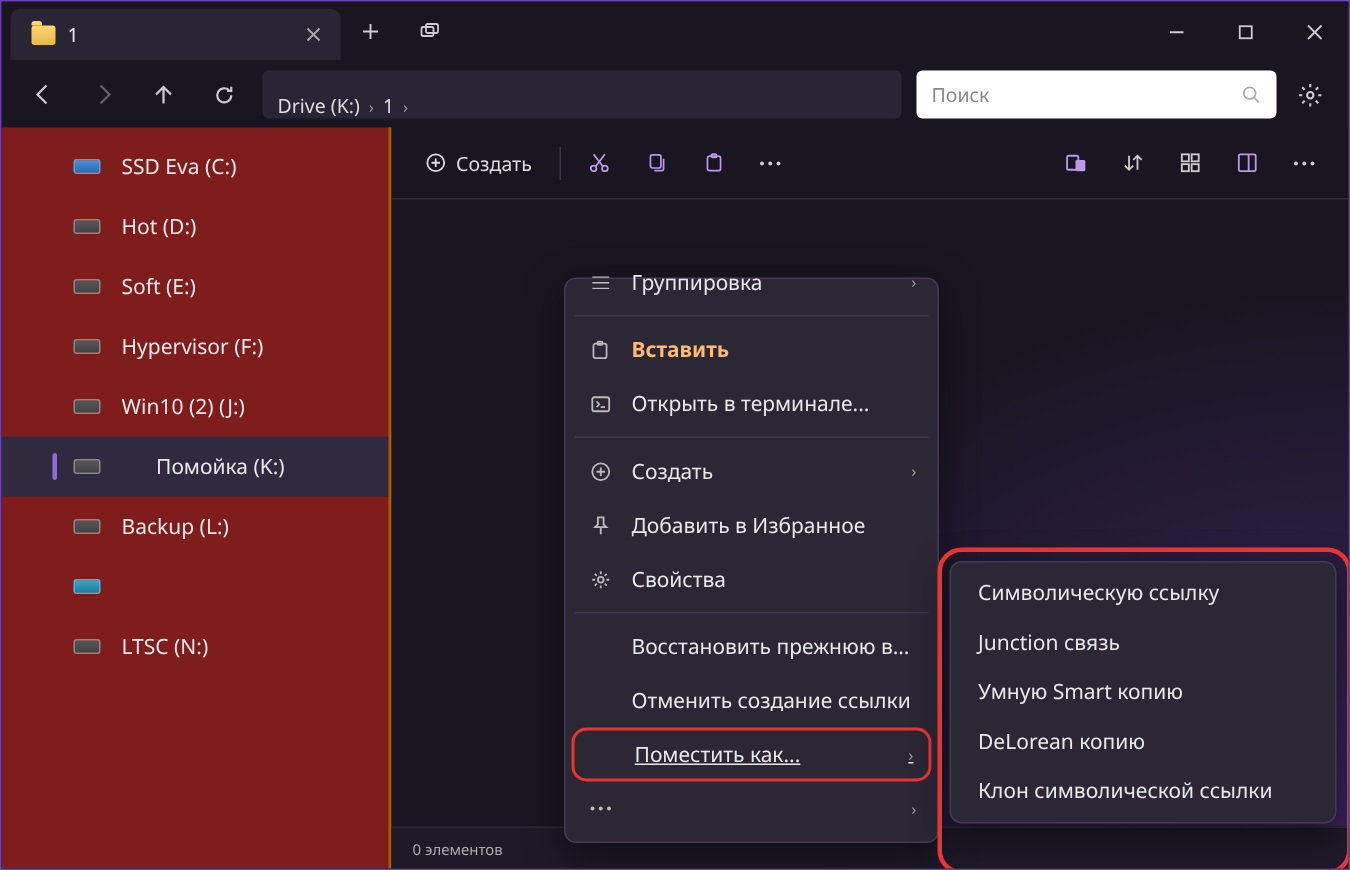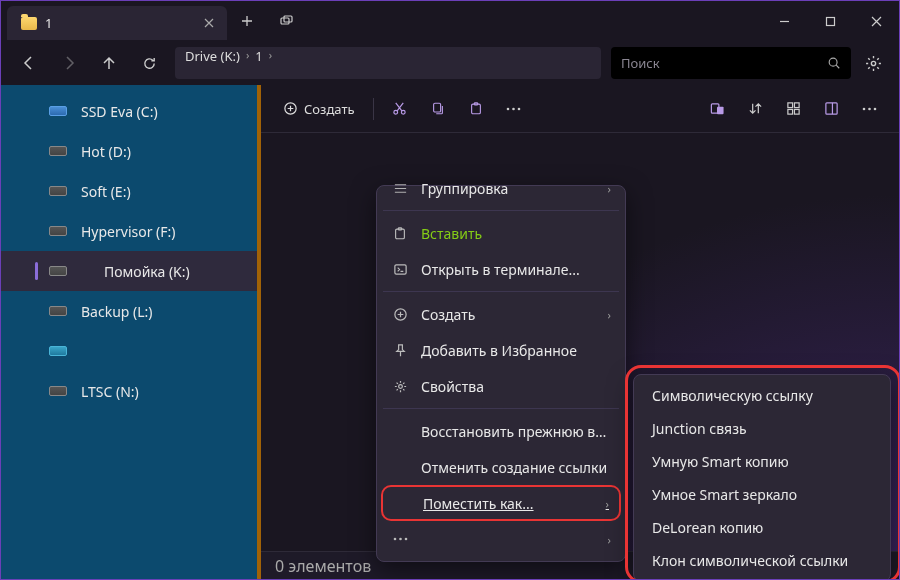--- a/index.html
+++ b/index.html
@@ -15,55 +15,55 @@
   .tab-close { width: 16px; height: 16px; display:flex; align-items:center; justify-content:center; color:#aaa; }
   .new-tab { width: 40px; display:flex; align-items:center; justify-content:center; color:#ccc; }
   .tab-overflow { width: 40px; display:flex; align-items:center; justify-content:center; color:#ccc; }
   .titlebar-spacer { flex:1; }
   .win-controls { display:flex; }
   .win-btn { width:46px; display:flex; align-items:center; justify-content:center; color:#ccc; }
 
   
   .navbar { height: 44px; display:flex; align-items:center; gap: 0; background:#1a1621; padding: 0 8px; }
   .nav-icon-btn { width: 40px; height: 36px; display:flex; align-items:center; justify-content:center; color:#ccc; }
-  .breadcrumb { flex: 1; height: 32px; background:#2a2534; border-radius: 4px; display:flex; align-items:flex-start; padding: 0 10px; margin: 0 6px; font-size: 13px; color:#ddd; gap:4px;}
+  .breadcrumb { flex: 1; height: 32px; background:#2a2534; border-radius: 4px; display:flex; align-items:flex-end; padding: 0 10px; margin: 0 6px; font-size: 13px; color:#ddd; gap:4px;}
   .breadcrumb .chev { color:#999; font-size:11px; padding:0 2px;}
-  .searchbox { width: 240px; height: 32px; background:#000000; border-radius:4px; display:flex; align-items:center; padding:0 10px; margin-left: 4px; justify-content:space-between;}
+  .searchbox { width: 240px; height: 32px; background:#ffffff; border-radius:4px; display:flex; align-items:center; padding:0 10px; margin-left: 4px; justify-content:space-between;}
   .searchbox .placeholder { color:#8a8692; font-size:13px; }
   .searchbox .search-ico { color:#aaa; }
   .settings-btn { width: 36px; height:36px; display:flex; align-items:center; justify-content:center; color:#ccc; margin-left:4px; }
 
   
   .main { display:flex; height: calc(100% - 84px); }
-  .sidebar { width: 260px; background:#0c4a6e; border-right:4px solid #a16207; padding: 6px 0; overflow-y:auto;}
+  .sidebar { width: 260px; background:#7f1d1d; border-right:2px solid #a16207; padding: 6px 0; overflow-y:auto;}
   .side-item { display:flex; align-items:center; gap:14px; height:40px; padding:0 22px 0 48px; font-size:14px; color:#e8e8e8; position:relative;}
   .side-item.selected { background:#2f2a3d;gap:37px; }
   .side-item.selected::before { content:""; position:absolute; left:34px; top:11px; width:3px; height:18px; background:#8b6dd9; border-radius:2px;}
   .drive-ico { width:18px; height:10px; border-radius:2px; border:1px solid #888; background:linear-gradient(#555,#444); position:relative;}
   .drive-ico.ssd { background:linear-gradient(#4a8fd6,#2c6ab0); border-color:#5a9fe6;}
   .drive-ico.media { background:linear-gradient(#3aa5c8,#1f7a9f); border-color:#4ab5d8;}
   .content { flex:1; display:flex; flex-direction:column; background: radial-gradient(ellipse at bottom right, #3a2460 0%, #1a1621 55%); position:relative;}
 
   
   .toolbar { height:48px; display:flex; align-items:center; padding: 0 12px; gap:2px; border-bottom: 1px solid #2e2a38; }
   .toolbar-btn { height:34px; padding:0 10px; display:flex; align-items:center; gap:6px; color:#ddd; font-size:13px; border-radius:4px; }
   .toolbar-icon-btn { width:36px; height:34px; display:flex; align-items:center; justify-content:center; color:#b89ae6; }
   .toolbar-sep { width:1px; height:22px; background:#3a3546; margin:0 6px; }
   .toolbar-spacer { flex:1; }
   .right-icons { display:flex; gap:2px; align-items:center;}
   .right-icons .toolbar-icon-btn { color:#ccc; }
   .right-icons .colored { color:#b89ae6; }
 
   
-  .statusbar { height:28px; border-top:1px solid #2e2a38; display:flex; align-items:center; padding:0 14px; font-size:16px; color:#aaa; background:#1e1a28;}
+  .statusbar { height:28px; border-top:1px solid #2e2a38; display:flex; align-items:center; padding:0 14px; font-size:10px; color:#aaa; background:#1e1a28;}
 
   
   .context-menu { position:absolute; left:375px; top:142px; width:250px; background:#2c2735; border:1px solid #433a54; border-radius:8px; padding:4px; box-shadow:0 8px 24px rgba(0,0,0,0.5); z-index:10;margin-top:42px; }
   .menu-item { height:36px; display:flex; align-items:center; gap:12px; padding:0 10px; font-size:14px; color:#e8e8e8; border-radius:4px; position:relative;}
-  .menu-item.disabled { color:#84cc16; }
+  .menu-item.disabled { color:#fdba74;font-weight:bold; }
   .menu-item .m-ico { width:18px; display:flex; justify-content:center; color:#bbb; font-size:14px;}
   .menu-item .m-arrow { margin-left:auto; color:#999; font-size:11px;}
   .menu-sep { height:1px; background:#3d3650; margin:4px 2px; }
   .menu-item.highlighted-red { border:2.5px solid #e93434; border-radius:10px;text-decoration:underline; }
 
   
   .submenu { position:absolute; left:632px; top:373px; width:258px; background:#2c2735; border:1px solid #433a54; border-radius:8px; padding:4px; box-shadow:0 8px 24px rgba(0,0,0,0.5); z-index:11; }
   .submenu-outline { position:absolute; left:624px; top:364px; width:276px; height:218px; border:3px solid #e93434; border-radius:16px; z-index:12; pointer-events:none;}
   .sub-item { height:33px; display:flex; align-items:center; padding:0 14px; font-size:14px; color:#e8e8e8; border-radius:4px; white-space:nowrap;}
 
@@ -172,20 +172,24 @@
         <span>Hot (D:)</span>
       </div>
       <div class="side-item">
         <span class="drive-ico "></span>
         <span>Soft (E:)</span>
       </div>
       <div class="side-item">
         <span class="drive-ico "></span>
         <span>Hypervisor (F:)</span>
       </div>
+      <div class="side-item">
+        <span class="drive-ico "></span>
+        <span>Win10 (2) (J:)</span>
+      </div>
       <div class="side-item selected">
         <span class="drive-ico "></span>
         <span>Помойка (K:)</span>
       </div>
       <div class="side-item">
         <span class="drive-ico "></span>
         <span>Backup (L:)</span>
       </div>
       <div class="side-item">
         <span class="drive-ico media"></span>
@@ -356,17 +360,16 @@
         </svg>
       </span>
       <span class="m-arrow">›</span>
     </div>
   </div>
 
 <div class="submenu" id="submenu">
     <div class="sub-item">Символическую ссылку</div>
     <div class="sub-item">Junction связь</div>
     <div class="sub-item">Умную Smart копию</div>
-    <div class="sub-item">Умное Smart зеркало</div>
     <div class="sub-item">DeLorean копию</div>
     <div class="sub-item">Клон символической ссылки</div>
   </div>
 <div class="submenu-outline"></div>
 
 </body></html>

